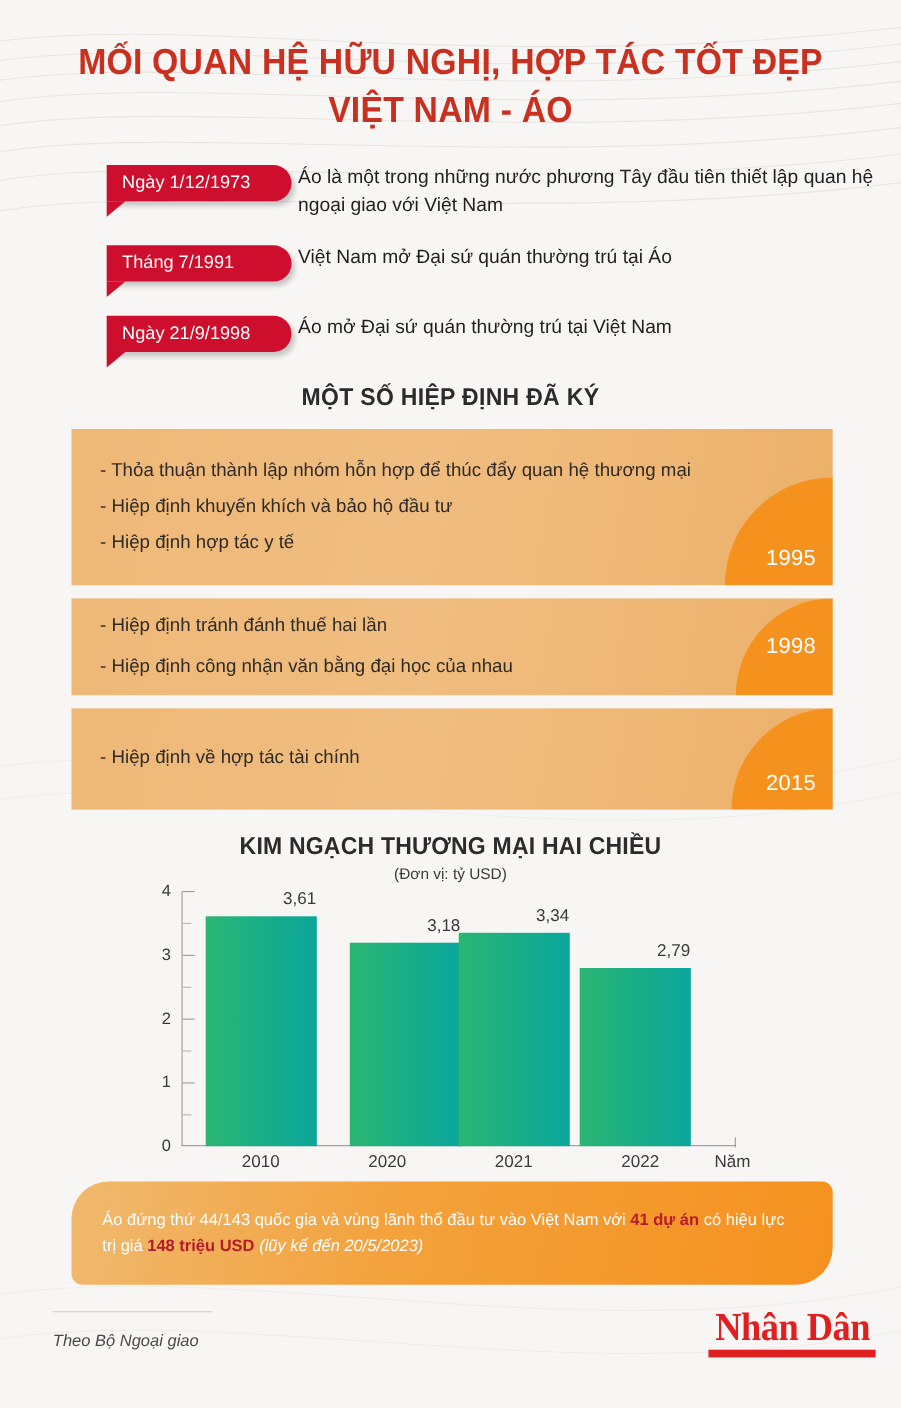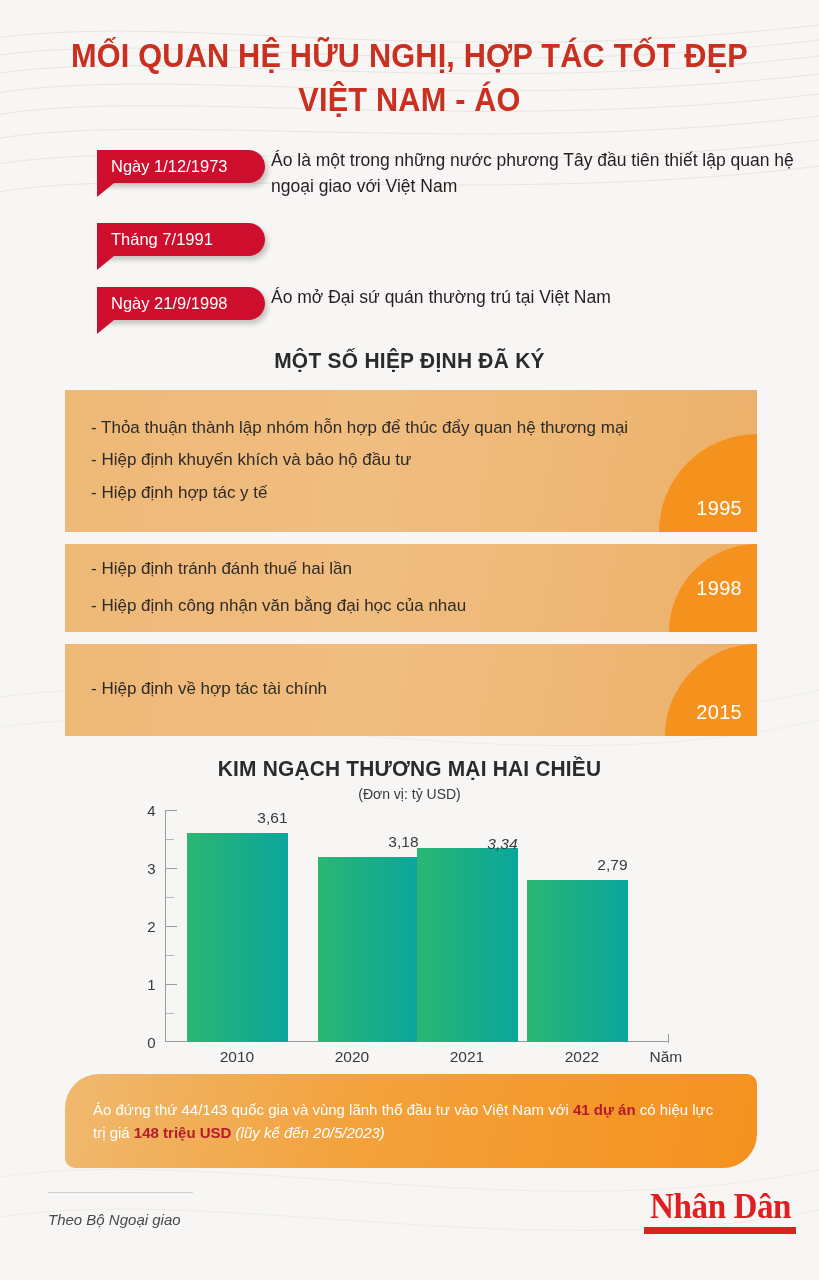--- a/index.html
+++ b/index.html
@@ -357,20 +357,21 @@
       <div class="tl-badge-wrap">
         <div class="tl-badge">Ngày 1/12/1973</div>
       </div>
       <div class="tl-text">Áo là một trong những nước phương Tây đầu tiên thiết lập quan hệ ngoại giao với Việt Nam</div>
     </div>
 
     <div class="tl-row">
       <div class="tl-badge-wrap">
         <div class="tl-badge">Tháng 7/1991</div>
       </div>
+      <div class="tl-text">Việt Nam mở Đại sứ quán thường trú tại Áo</div>
     </div>
 
     <div class="tl-row">
       <div class="tl-badge-wrap">
         <div class="tl-badge">Ngày 21/9/1998</div>
       </div>
       <div class="tl-text">Áo mở Đại sứ quán thường trú tại Việt Nam</div>
     </div>
 
   </div>
@@ -424,21 +425,21 @@
       <div class="bars" id="bars">
           <div class="bar-slot" style="left: 0px;">
             <div class="bar-value" style="bottom: 215.38px;">3,61</div>
             <div class="bar-rect" style="height: 209.38px;"></div>
           </div>
           <div class="bar-slot" style="left: 115px; margin-left: 16px;">
             <div class="bar-value" style="bottom: 190.44px;">3,18</div>
             <div class="bar-rect" style="height: 184.44px;"></div>
           </div>
           <div class="bar-slot" style="left: 230px;">
-            <div class="bar-value" style="bottom: 189px; font-style: italic;">3,34</div>
+            <div class="bar-value" style="bottom: 200px;">3,34</div>
             <div class="bar-rect" style="height: 193.72px;"></div>
           </div>
           <div class="bar-slot" style="left: 340px;">
             <div class="bar-value" style="bottom: 167.82px;">2,79</div>
             <div class="bar-rect" style="height: 161.82px;"></div>
           </div>
         </div>
       <div id="x-labels">
           <div class="x-label" style="left: 57px;">2010</div>
           <div class="x-label" style="left: 172px;">2020</div>

